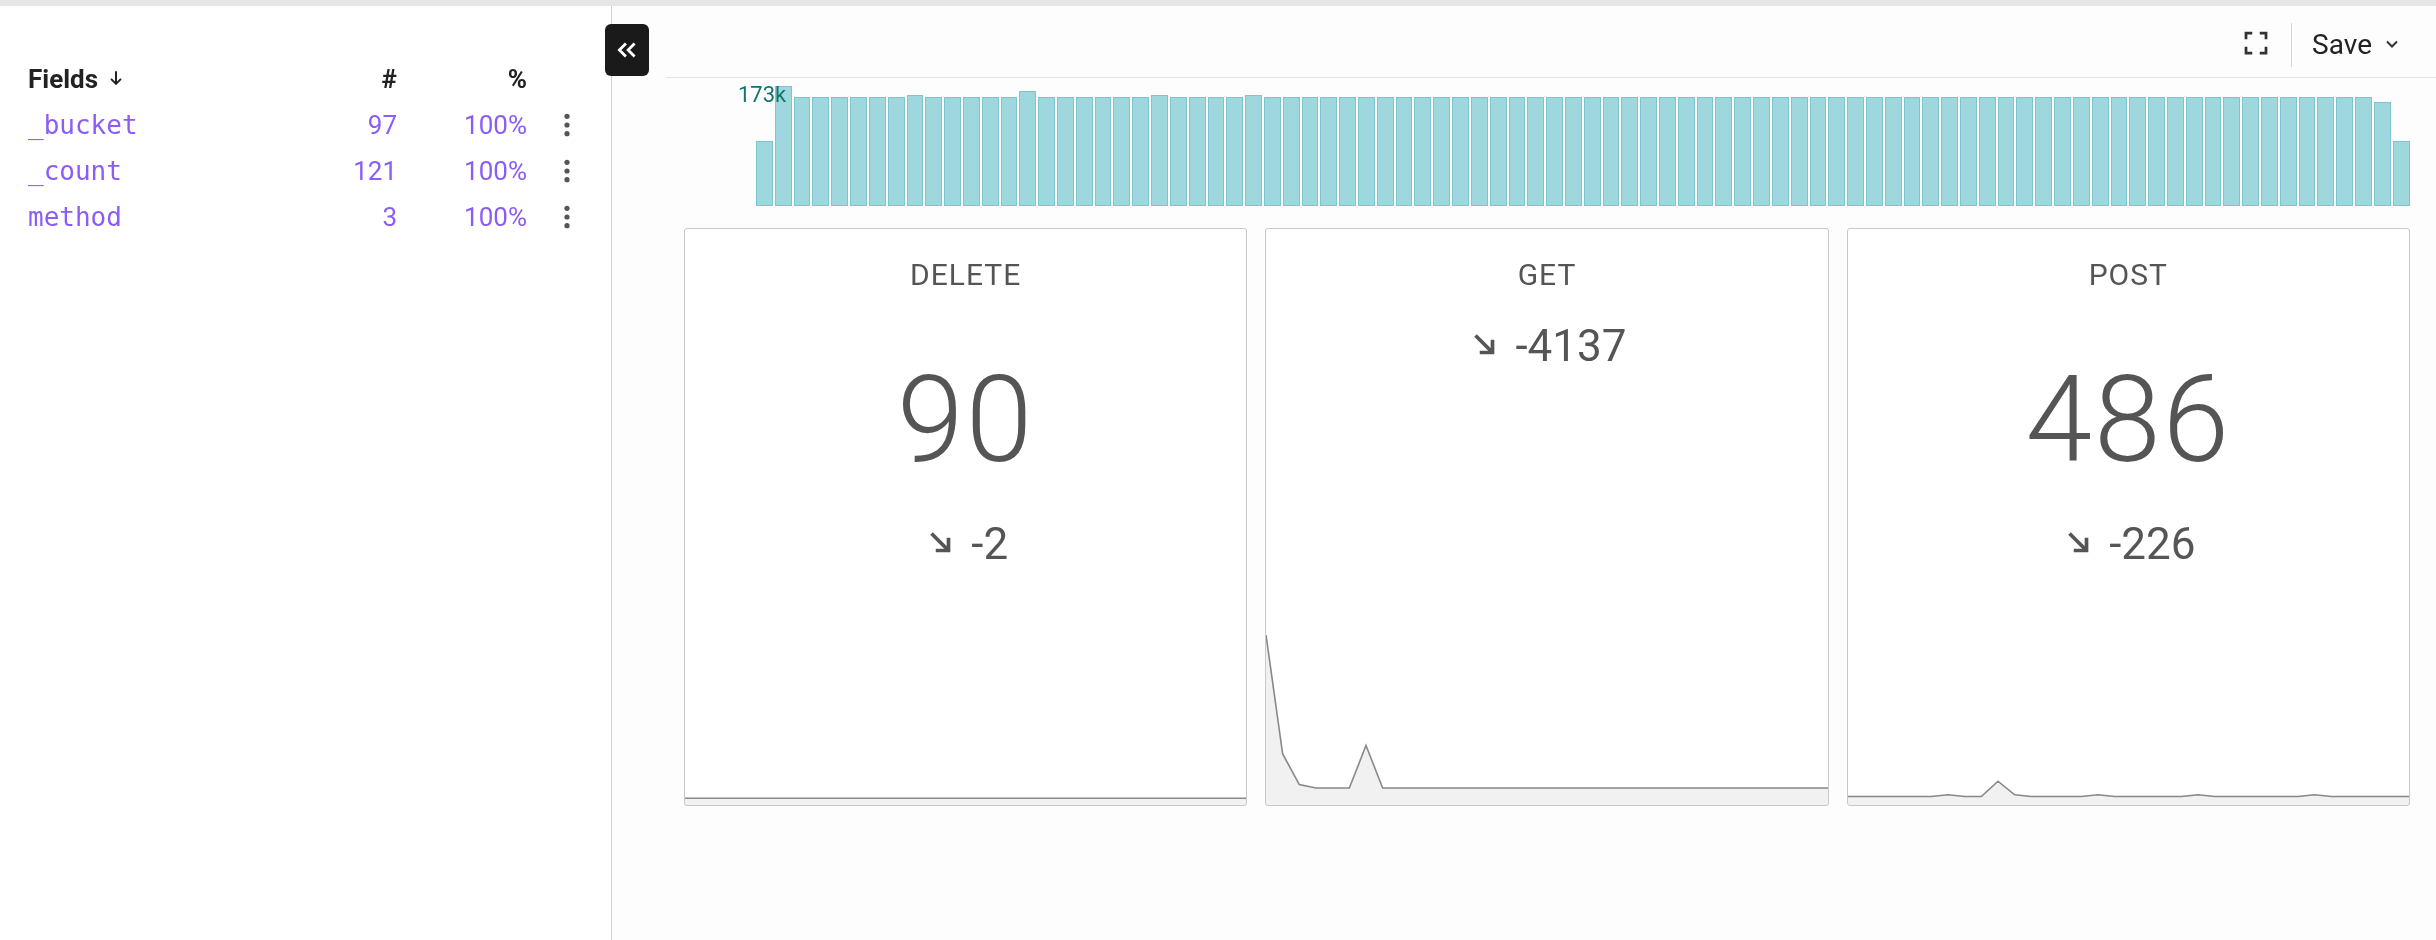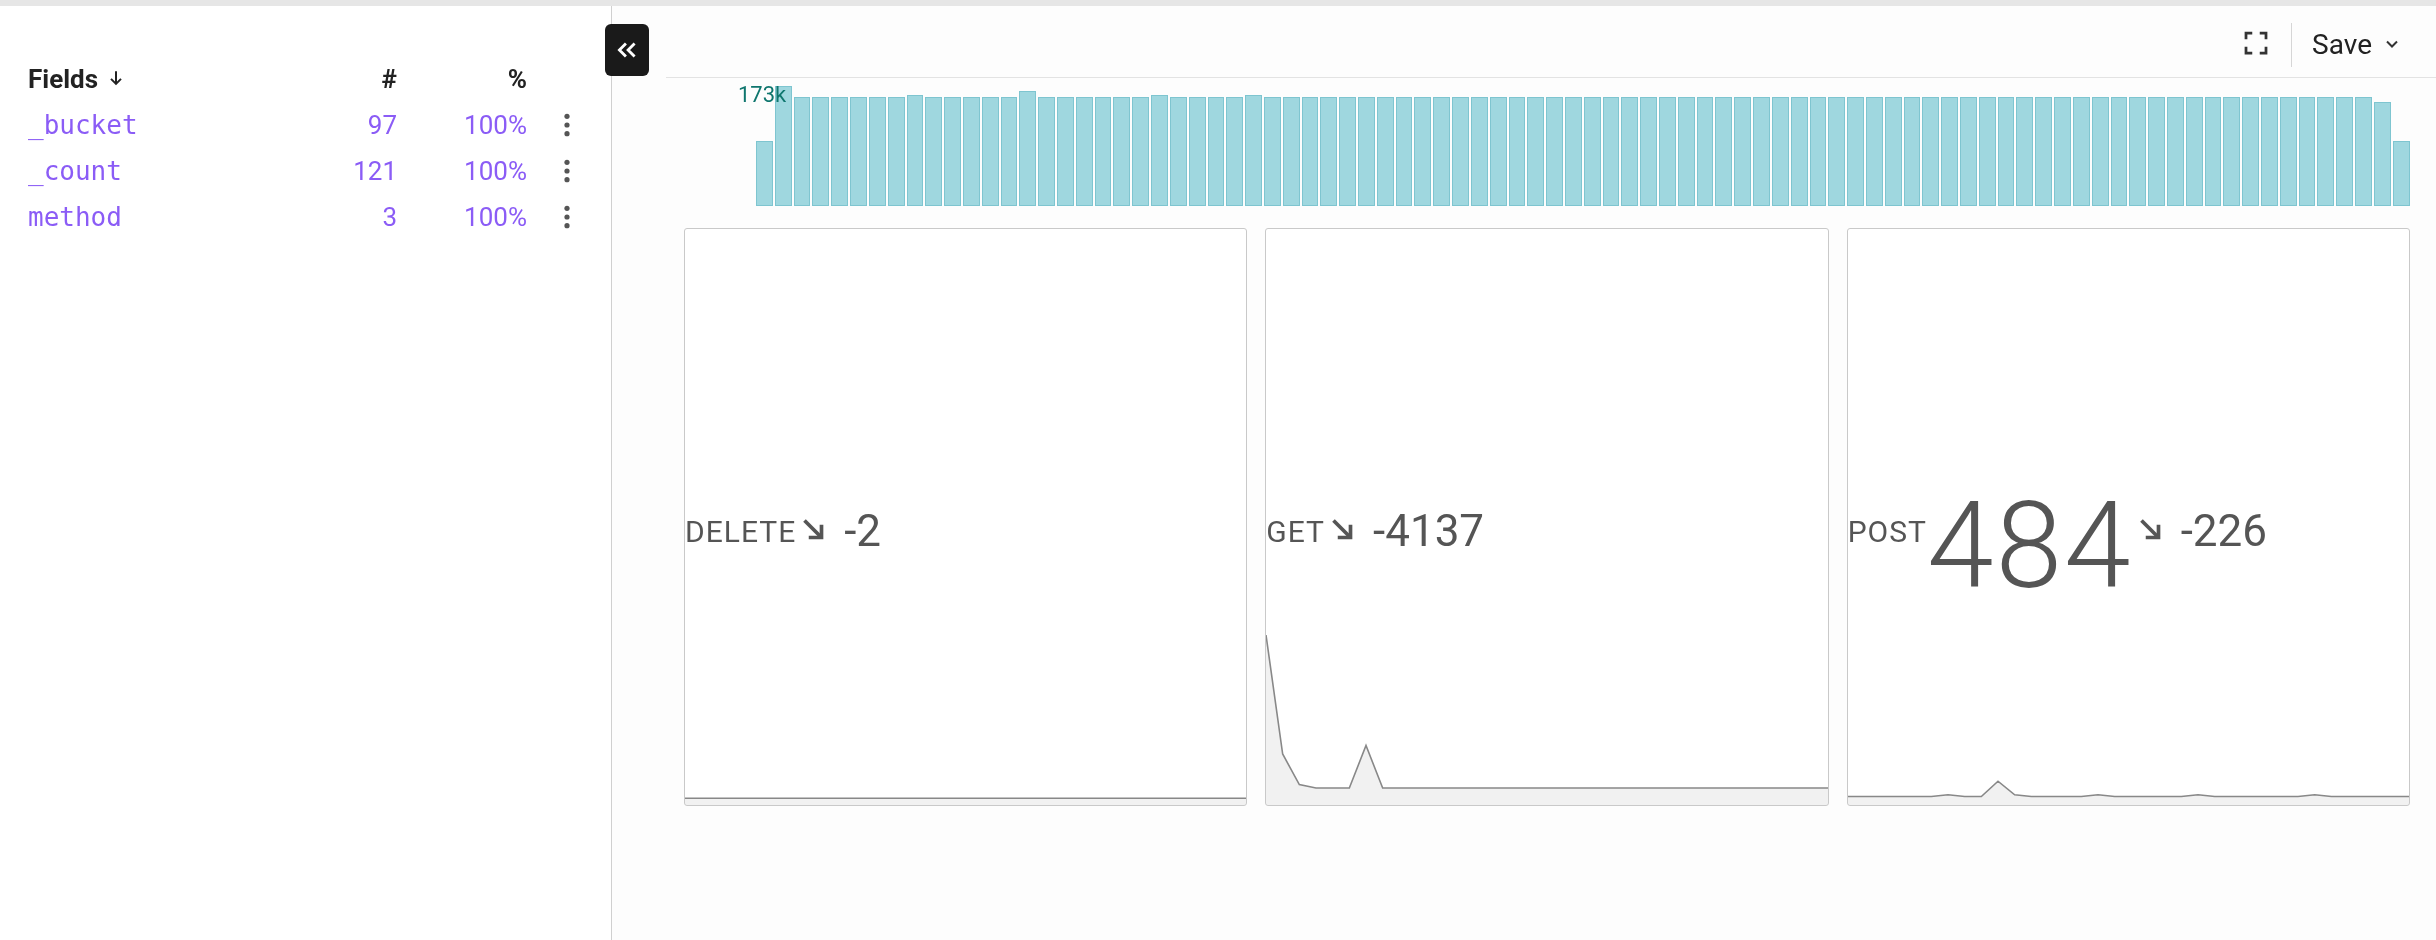--- a/index.html
+++ b/index.html
@@ -166,21 +166,21 @@
     gap: 18px;
     padding: 18px 26px 0 18px;
   }
   .card {
     flex: 1;
     border: 1px solid #c9c9c9;
     border-radius: 3px;
     background: #fff;
     height: 578px;
     display: flex;
-    flex-direction: row;
+    flex-direction: column;
     align-items: center;
     position: relative;
     overflow: hidden;
   }
   .card-title {
     font-size: 30px;
     color: #555;
     letter-spacing: 1px;
     margin-top: 28px;
   }
@@ -389,20 +389,21 @@
           <div class="bar" style="height: 90.9091%;"></div>
           <div class="bar" style="height: 90.9091%;"></div>
           <div class="bar" style="height: 86.3636%;"></div>
           <div class="bar" style="height: 54.5455%;"></div>
         </div>
     </div>
 
     <div class="cards" id="cards">
         <div class="card">
     <div class="card-title">DELETE</div>
+    <div class="card-value">90</div>
     <div class="card-delta">
       <span>
         <svg width="34" height="34" viewBox="0 0 24 24" fill="none" stroke="#555" stroke-width="2.6">
                 <line x1="6" y1="6" x2="18" y2="18"></line>
                 <polyline points="18 9 18 18 9 18"></polyline>
               </svg>
       </span>
       <span>-2</span>
     </div>
     <svg class="sparkline" viewBox="0 0 600 170" preserveAspectRatio="none">
@@ -421,21 +422,21 @@
       </span>
       <span>-4137</span>
     </div>
     <svg class="sparkline" viewBox="0 0 600 170" preserveAspectRatio="none">
       <path d="M0 0 L0 0 L16.666666666666664 119 L33.33333333333333 149.6 L50 153 L66.66666666666666 153 L83.33333333333334 153 L100 110.5 L116.66666666666667 153 L133.33333333333331 153 L150 153 L166.66666666666669 153 L183.33333333333334 153 L200 153 L216.66666666666666 153 L233.33333333333334 153 L250 153 L266.66666666666663 153 L283.3333333333333 153 L300 153 L316.6666666666667 153 L333.33333333333337 153 L350 153 L366.6666666666667 153 L383.3333333333333 153 L400 153 L416.66666666666663 153 L433.3333333333333 153 L450 153 L466.6666666666667 153 L483.33333333333337 153 L500 153 L516.6666666666667 153 L533.3333333333333 153 L550 153 L566.6666666666666 153 L583.3333333333334 153 L600 153 L600 170 L0 170 Z" fill="rgba(180,180,180,0.18)"></path>
       <path d="M0 0 L0 0 L16.666666666666664 119 L33.33333333333333 149.6 L50 153 L66.66666666666666 153 L83.33333333333334 153 L100 110.5 L116.66666666666667 153 L133.33333333333331 153 L150 153 L166.66666666666669 153 L183.33333333333334 153 L200 153 L216.66666666666666 153 L233.33333333333334 153 L250 153 L266.66666666666663 153 L283.3333333333333 153 L300 153 L316.6666666666667 153 L333.33333333333337 153 L350 153 L366.6666666666667 153 L383.3333333333333 153 L400 153 L416.66666666666663 153 L433.3333333333333 153 L450 153 L466.6666666666667 153 L483.33333333333337 153 L500 153 L516.6666666666667 153 L533.3333333333333 153 L550 153 L566.6666666666666 153 L583.3333333333334 153 L600 153" fill="none" stroke="#888" stroke-width="1.6"></path>
     </svg>
         </div>
         <div class="card">
     <div class="card-title">POST</div>
-    <div class="card-value">484</div>
+    <div class="card-value">486</div>
     <div class="card-delta">
       <span>
         <svg width="34" height="34" viewBox="0 0 24 24" fill="none" stroke="#555" stroke-width="2.6">
                 <line x1="6" y1="6" x2="18" y2="18"></line>
                 <polyline points="18 9 18 18 9 18"></polyline>
               </svg>
       </span>
       <span>-226</span>
     </div>
     <svg class="sparkline" viewBox="0 0 600 170" preserveAspectRatio="none">

